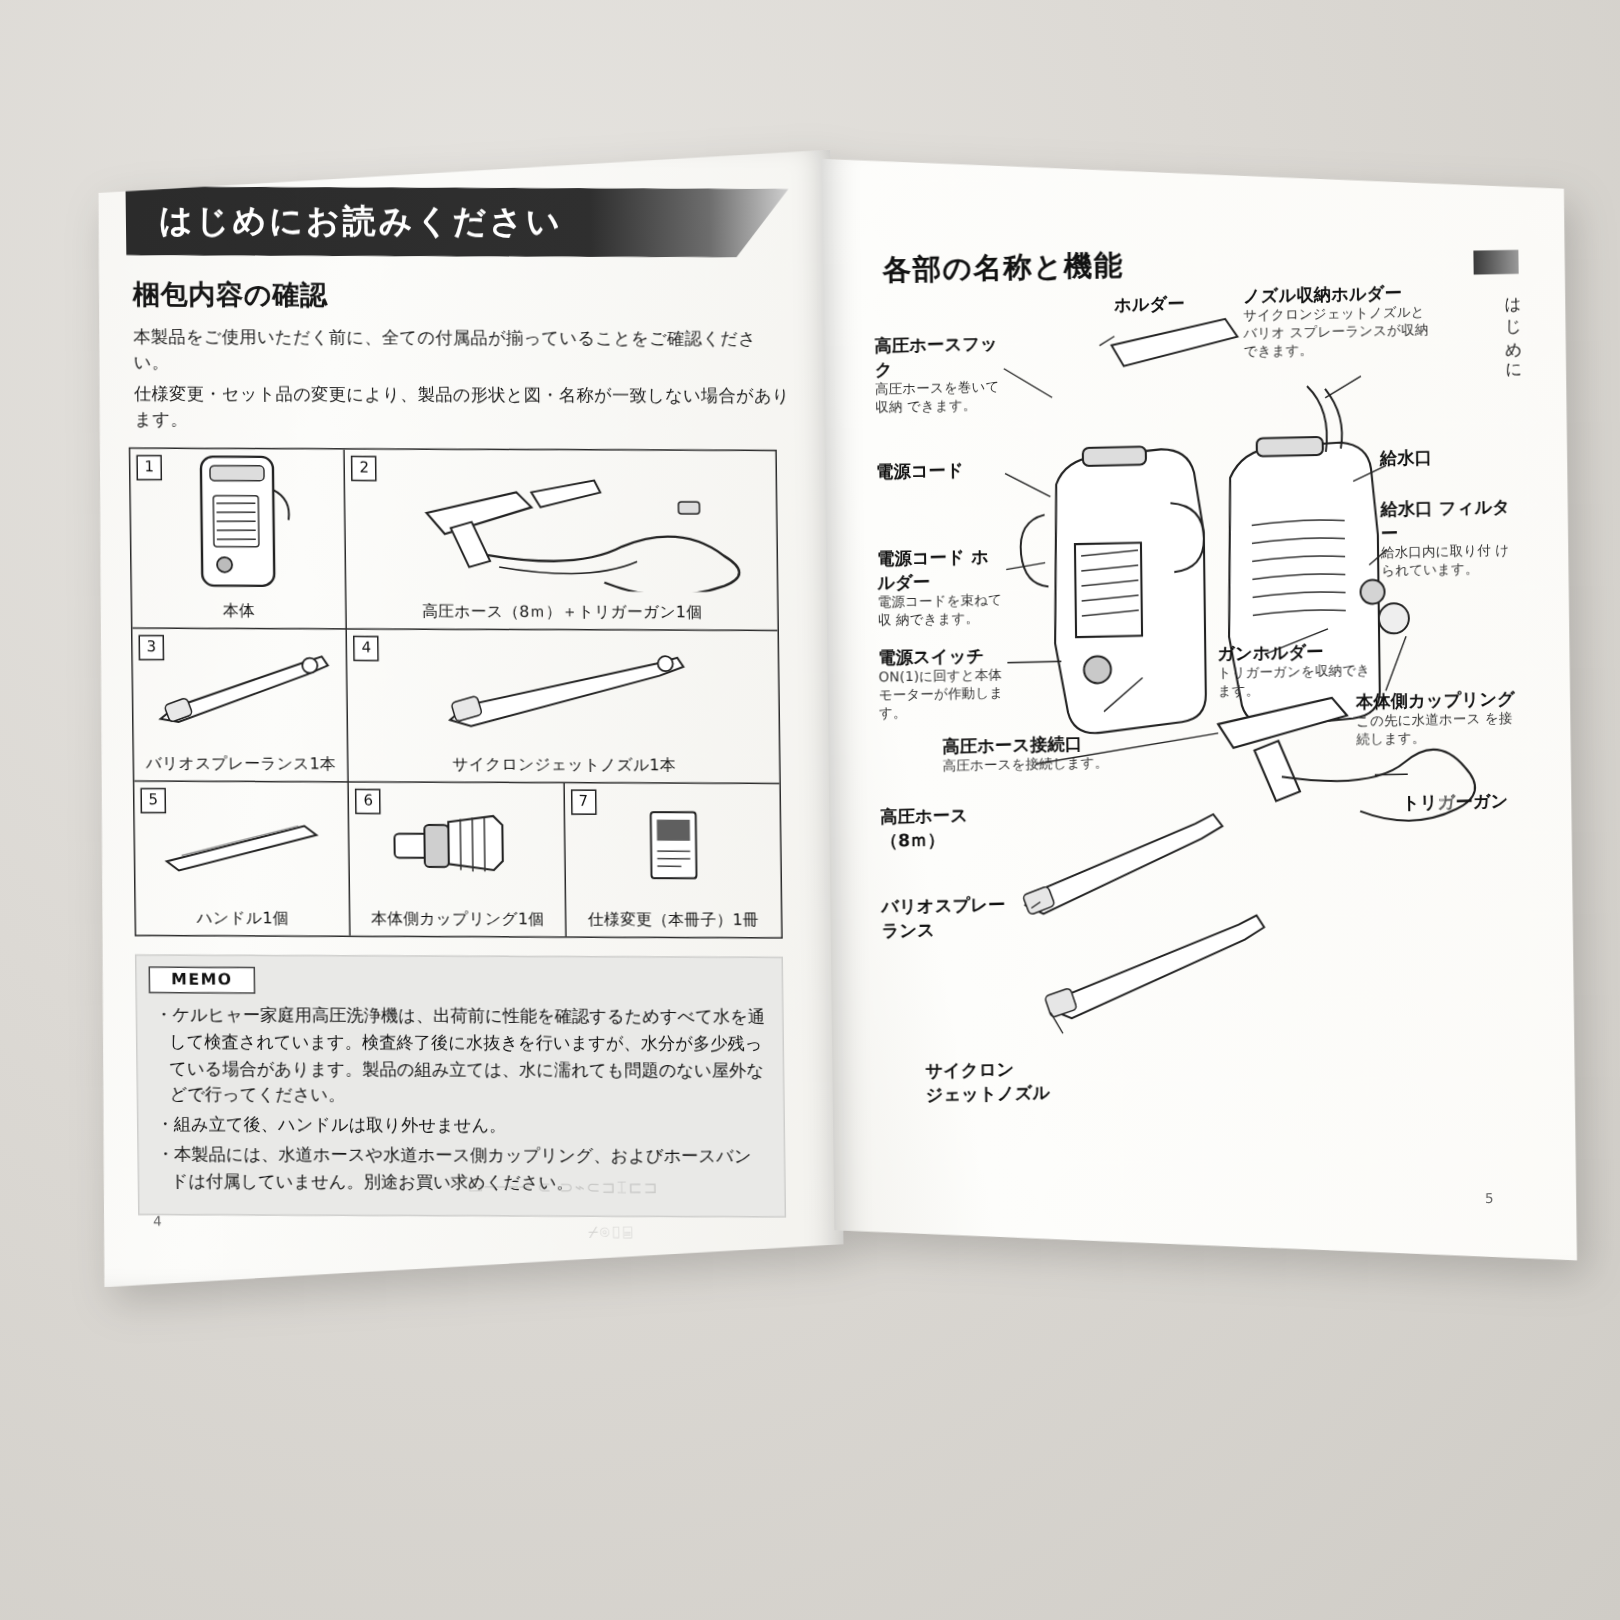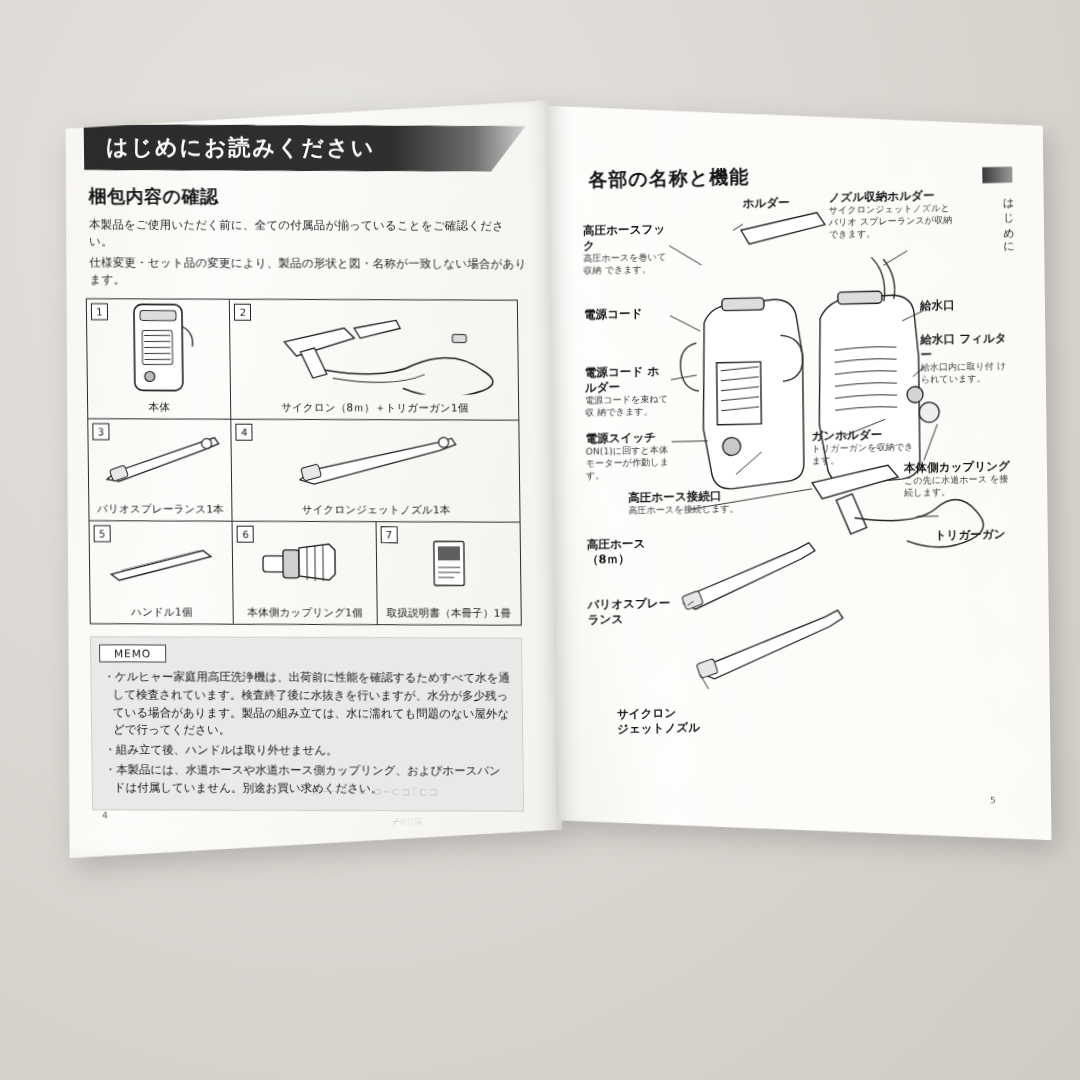--- a/index.html
+++ b/index.html
@@ -138,20 +138,21 @@
   }
   .memo-tag {
     display: inline-block;
     background: #fff;
     border: 1.2px solid #444;
     font-size: 10.5px;
     padding: 2px 14px;
     margin: 7px 0 6px 8px;
     letter-spacing: 1px;
     color: #111;
+    font-weight: bold;
   }
   .memo-item {
     font-size: 11.5px;
     color: #151515;
     line-height: 1.55;
     margin: 0 10px 2px 12px;
     text-indent: -9px;
     padding-left: 9px;
   }
 
@@ -240,21 +241,21 @@
             <div class="art">
               <svg width="240" height="86" viewBox="0 0 240 86">
                 <path d="M30 34 l60 -14 l10 10 l-58 18 z" fill="#fff" stroke="#222" stroke-width="1.4"></path>
                 <path d="M100 20 l42 -8 l4 8 l-40 10 z" fill="#fff" stroke="#222" stroke-width="1.3"></path>
                 <path d="M46 44 l12 26 l14 -4 l-12 -26 z" fill="#fff" stroke="#222" stroke-width="1.3"></path>
                 <path d="M70 62 q60 10 90 -6 q40 -16 68 6 q20 12 0 20 q-40 14 -80 -2" fill="none" stroke="#222" stroke-width="1.6"></path>
                 <path d="M78 70 q60 10 92 -4" fill="none" stroke="#222" stroke-width="1"></path>
                 <rect x="198" y="26" width="14" height="8" rx="2" fill="#ddd" stroke="#222"></rect>
               </svg>
             </div>
-            <div class="cap">サイクロン（8ｍ）＋トリガーガン1個</div>
+            <div class="cap">高圧ホース（8ｍ）＋トリガーガン1個</div>
           </div>
 
           <div class="cell">
             <div class="num">3</div>
             <div class="art">
               <svg width="130" height="60" viewBox="0 0 130 60">
                 <path d="M12 48 l10 -8 l86 -30 l12 -4 l4 6 l-14 6 l-86 32 z" fill="#fff" stroke="#222" stroke-width="1.3"></path>
                 <rect x="16" y="36" width="16" height="12" rx="3" transform="rotate(-20 24 42)" fill="#e8e8e8" stroke="#222"></rect>
                 <circle cx="112" cy="12" r="5" fill="#fff" stroke="#222" stroke-width="1.2"></circle>
               </svg>
@@ -304,21 +305,21 @@
             <div class="num">7</div>
             <div class="art">
               <svg width="80" height="58" viewBox="0 0 80 58">
                 <rect x="26" y="6" width="30" height="44" rx="2" fill="#fff" stroke="#222" stroke-width="1.3"></rect>
                 <rect x="30" y="11" width="22" height="14" fill="#5f5f5f"></rect>
                 <line x1="30" y1="32" x2="52" y2="32" stroke="#444"></line>
                 <line x1="30" y1="37" x2="52" y2="37" stroke="#444"></line>
                 <line x1="30" y1="42" x2="46" y2="42" stroke="#444"></line>
               </svg>
             </div>
-            <div class="cap">取扱説明書（本冊子）1冊</div>
+            <div class="cap">仕様変更（本冊子）1冊</div>
           </div>
         </div>
 
         <div class="memo">
           <div class="memo-tag">MEMO</div>
           <div class="memo-item">・ケルヒャー家庭用高圧洗浄機は、出荷前に性能を確認するためすべて水を通して検査されています。検査終了後に水抜きを行いますが、水分が多少残っている場合があります。製品の組み立ては、水に濡れても問題のない屋外などで行ってください。</div>
           <div class="memo-item">・組み立て後、ハンドルは取り外せません。</div>
           <div class="memo-item">・本製品には、水道ホースや水道ホース側カップリング、およびホースバンドは付属していません。別途お買い求めください。</div>
         </div>
 

